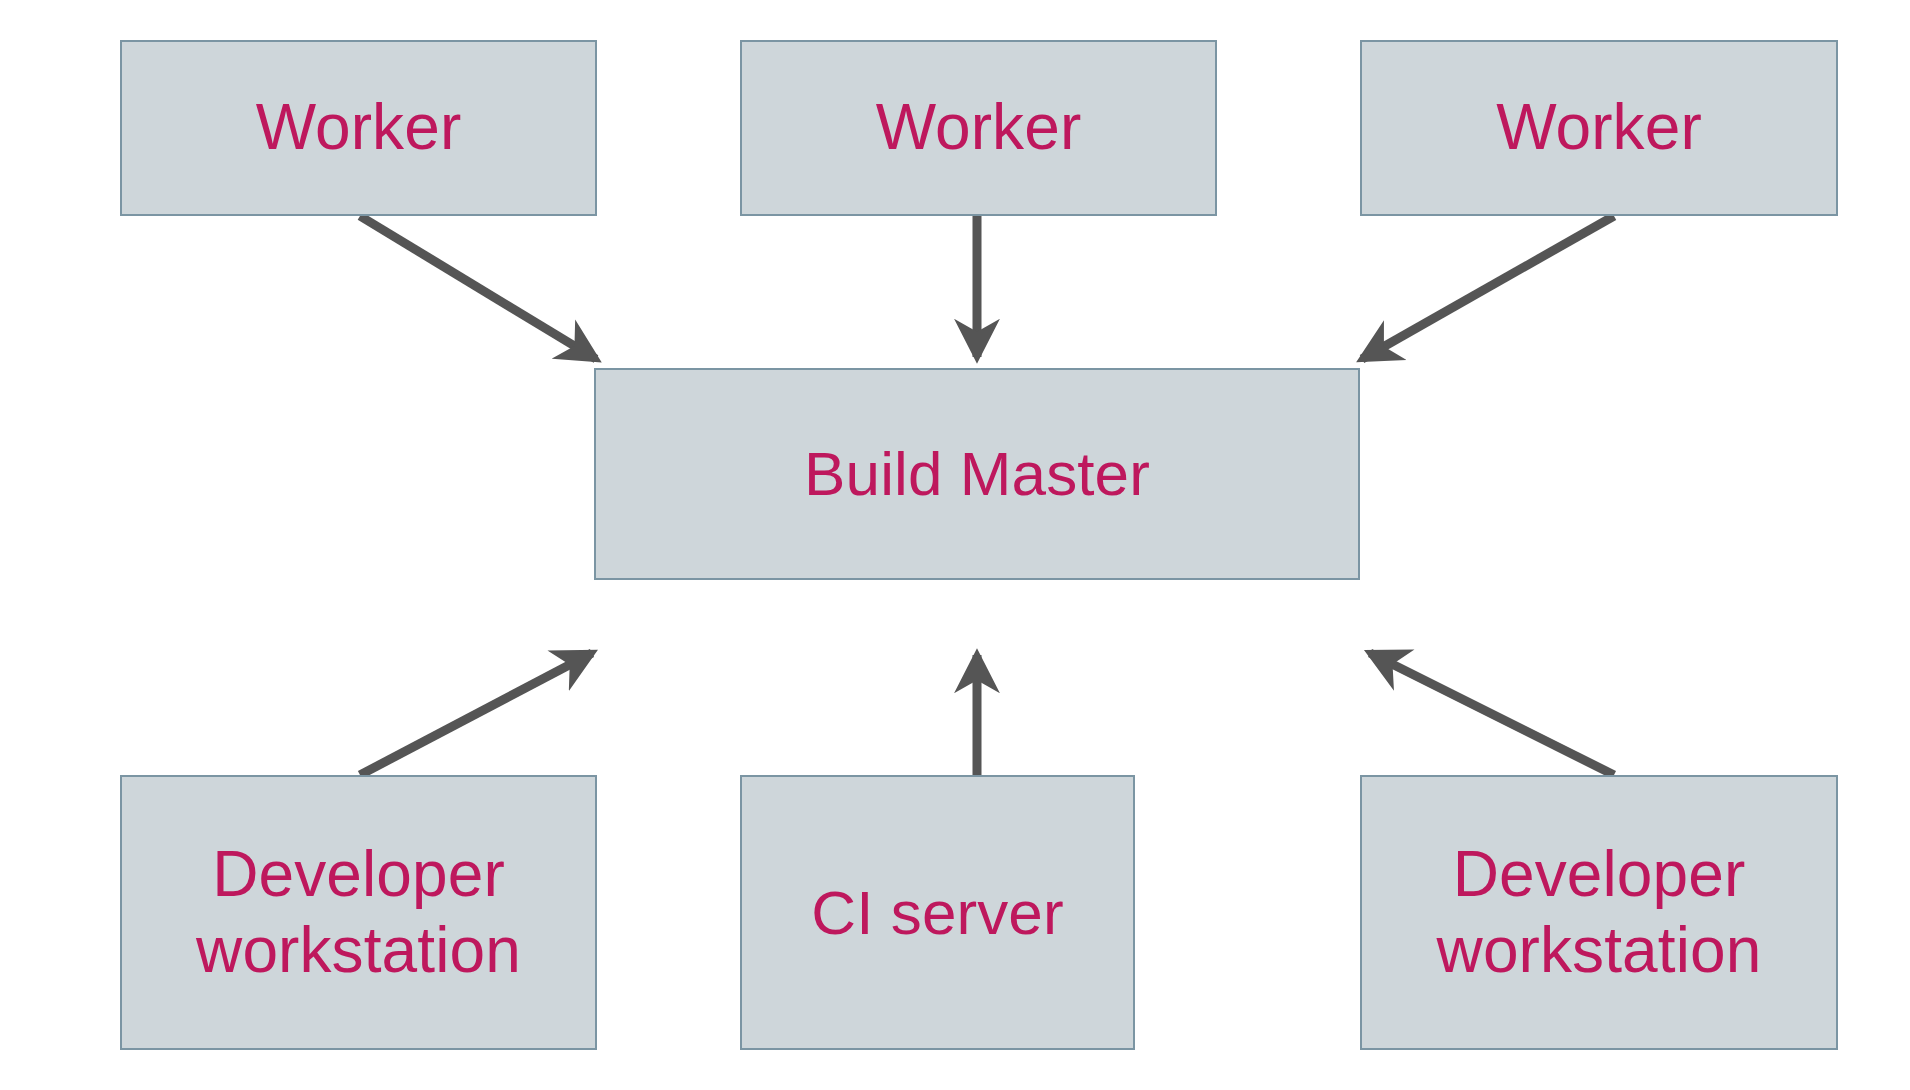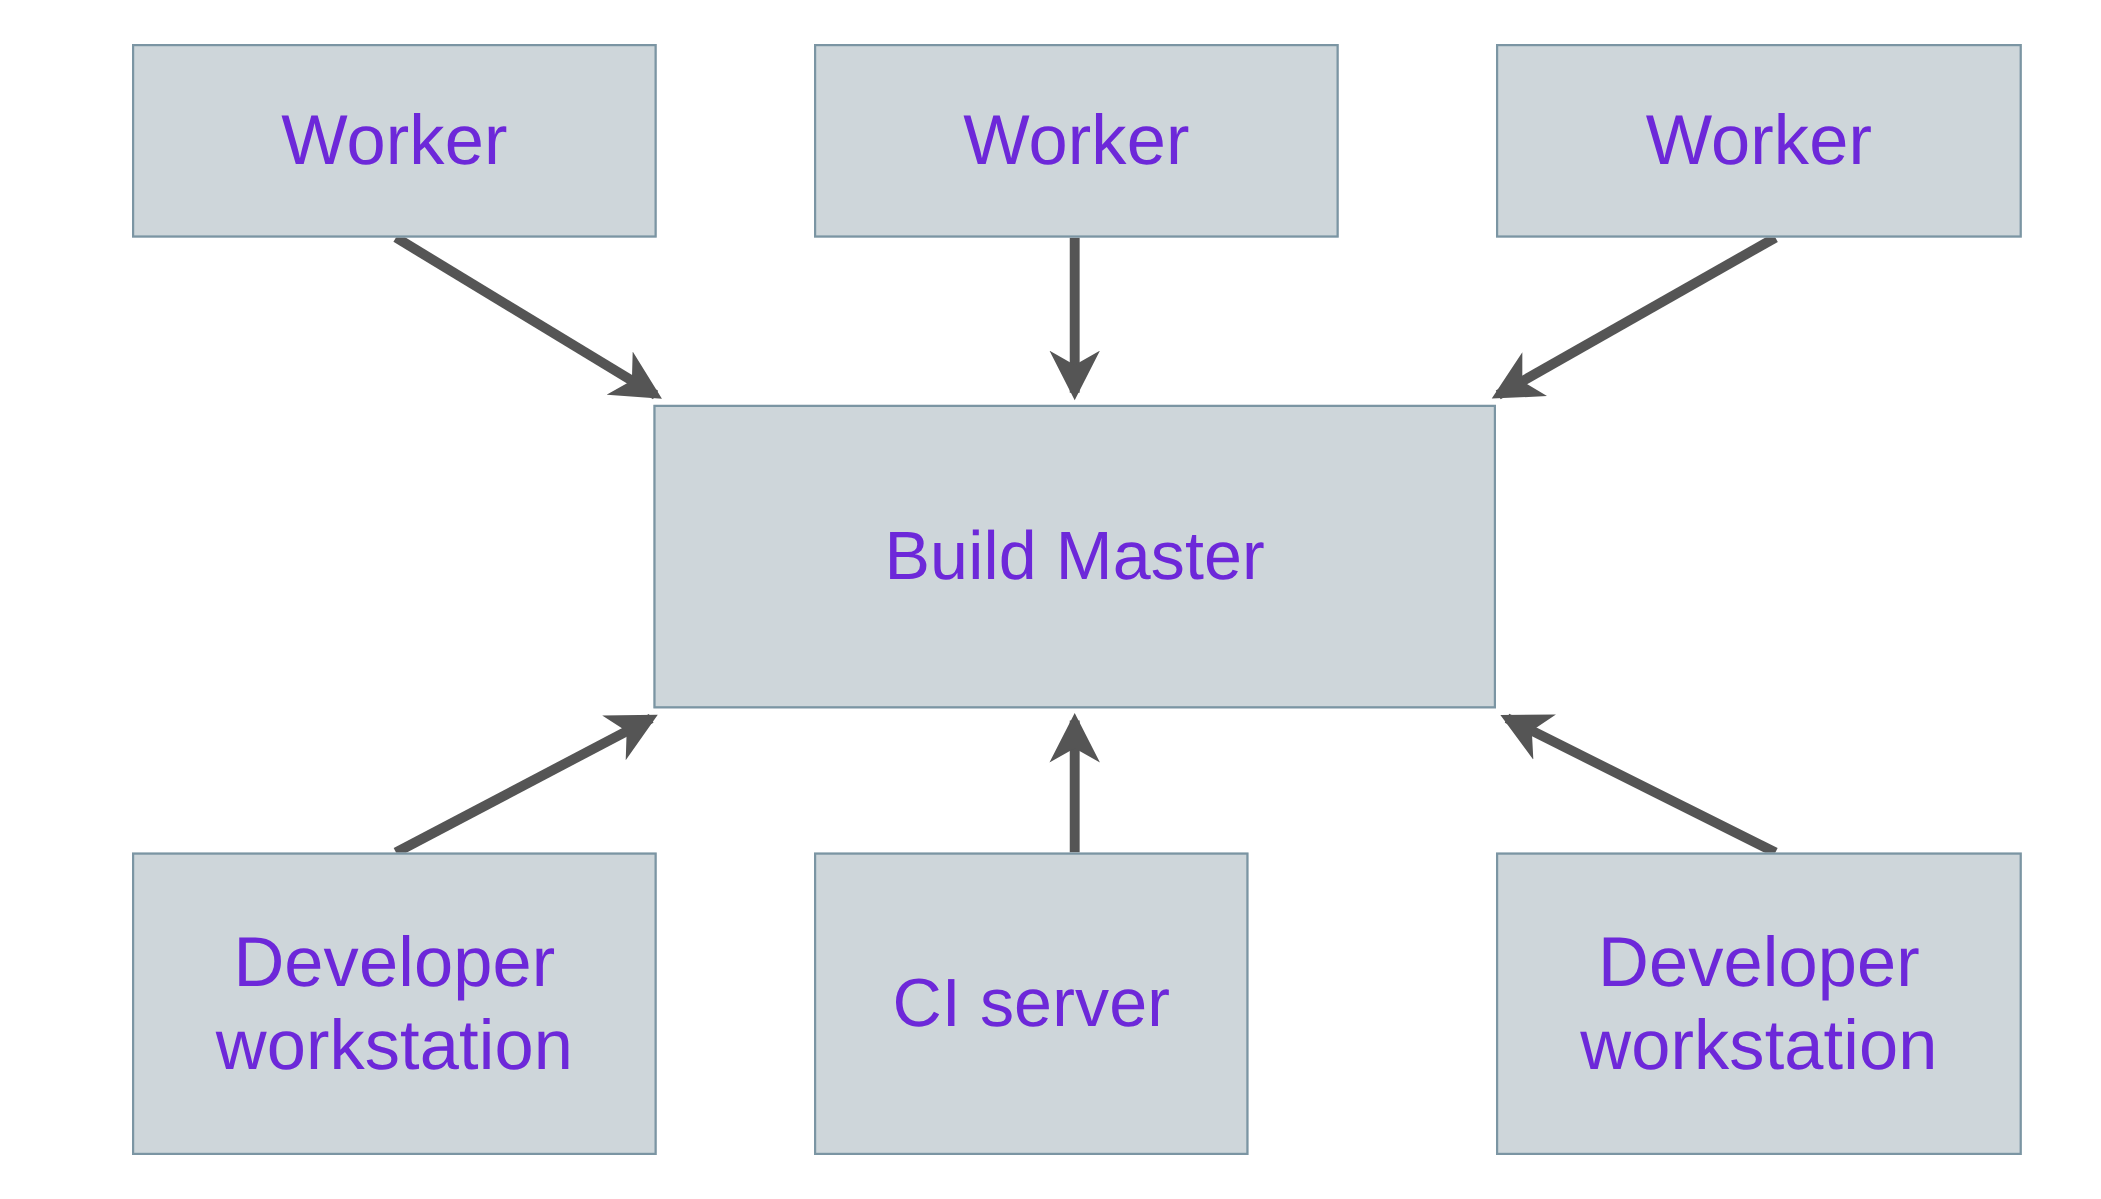--- a/index.html
+++ b/index.html
@@ -28,37 +28,37 @@
   }
   .node {
     position: absolute;
     box-sizing: border-box;
     background: #ced6da;
     border: 2px solid #7b95a3;
     display: flex;
     align-items: center;
     justify-content: center;
     text-align: center;
-    color: #6d28d9;
+    color: #be185d;
     line-height: 1.18;
     white-space: pre-line;
     letter-spacing: 0.1px;
   }
   .node-label {
     display: block;
     width: 100%;
     padding: 0 8px;
     box-sizing: border-box;
     white-space: pre-line;
   }
   
   .n-worker-left   { left:120px;  top:40px;   width:477px; height:176px; font-size:64px; }
   .n-worker-center { left:740px;  top:40px;   width:477px; height:176px; font-size:64px; }
   .n-worker-right  { left:1360px; top:40px;   width:478px; height:176px; font-size:64px; }
-  .n-build-master  { left:594px;  top:368px;  width:766px; height:276px; font-size:62px; }
+  .n-build-master  { left:594px;  top:368px;  width:766px; height:212px; font-size:62px; }
   .n-dev-left      { left:120px;  top:775px;  width:477px; height:275px; font-size:64px; }
   .n-ci-server     { left:740px;  top:775px;  width:395px; height:275px; font-size:62px; }
   .n-dev-right     { left:1360px; top:775px;  width:478px; height:275px; font-size:64px; }
 </style>
 </head>
 <body>
 
 <div id="canvas">
 
   <svg id="edges" viewBox="0 0 1910 1090" width="1910" height="1090" xmlns="http://www.w3.org/2000/svg">

